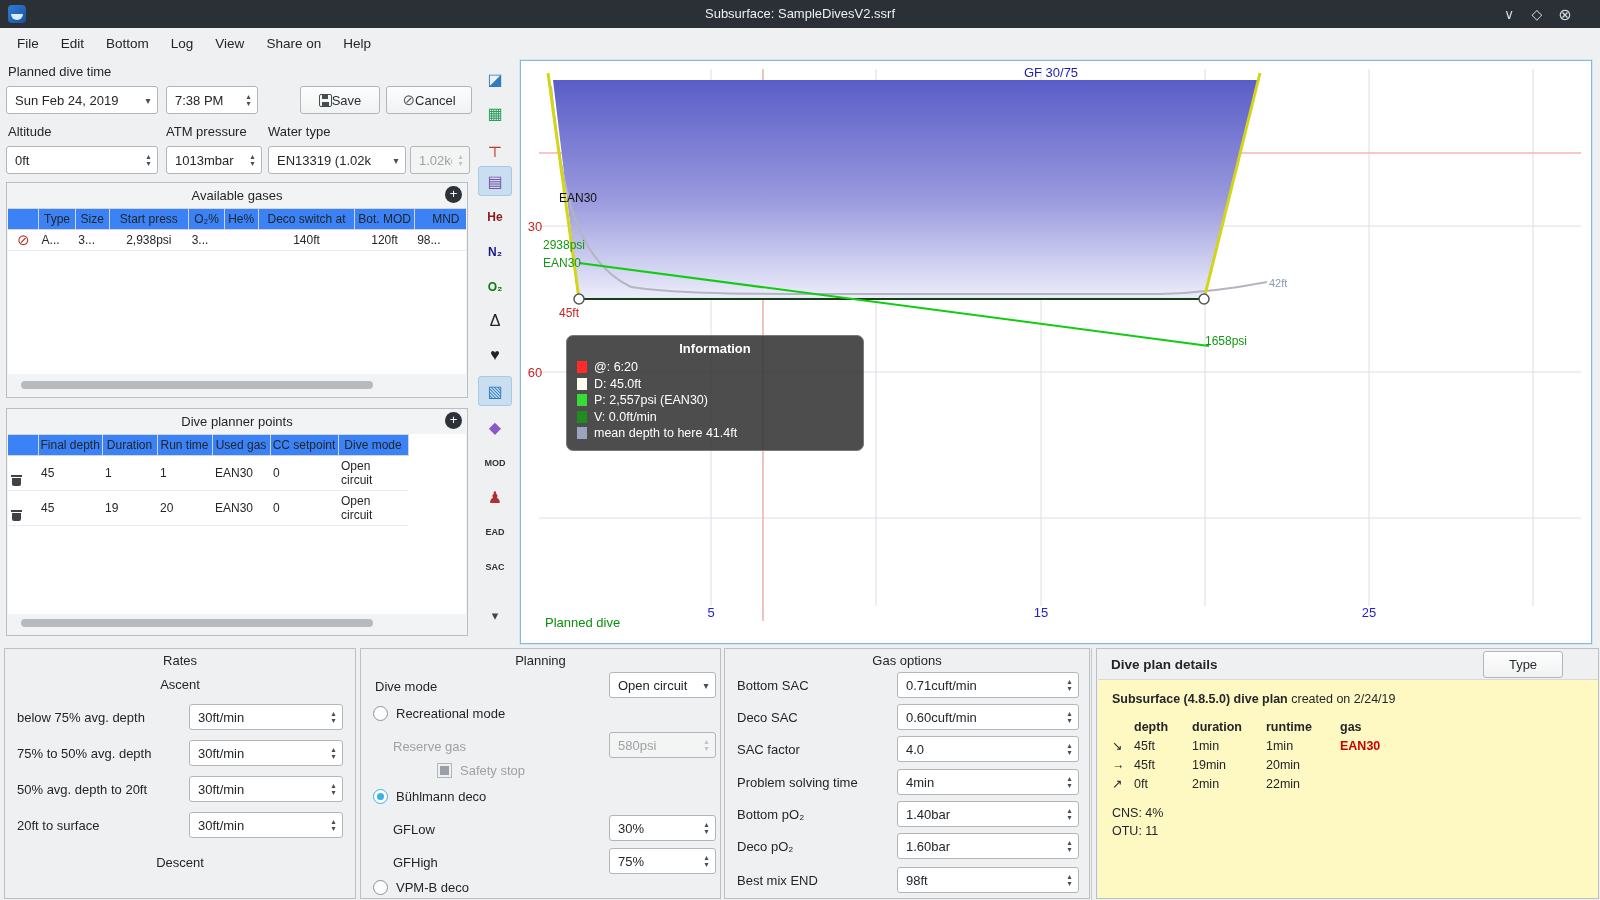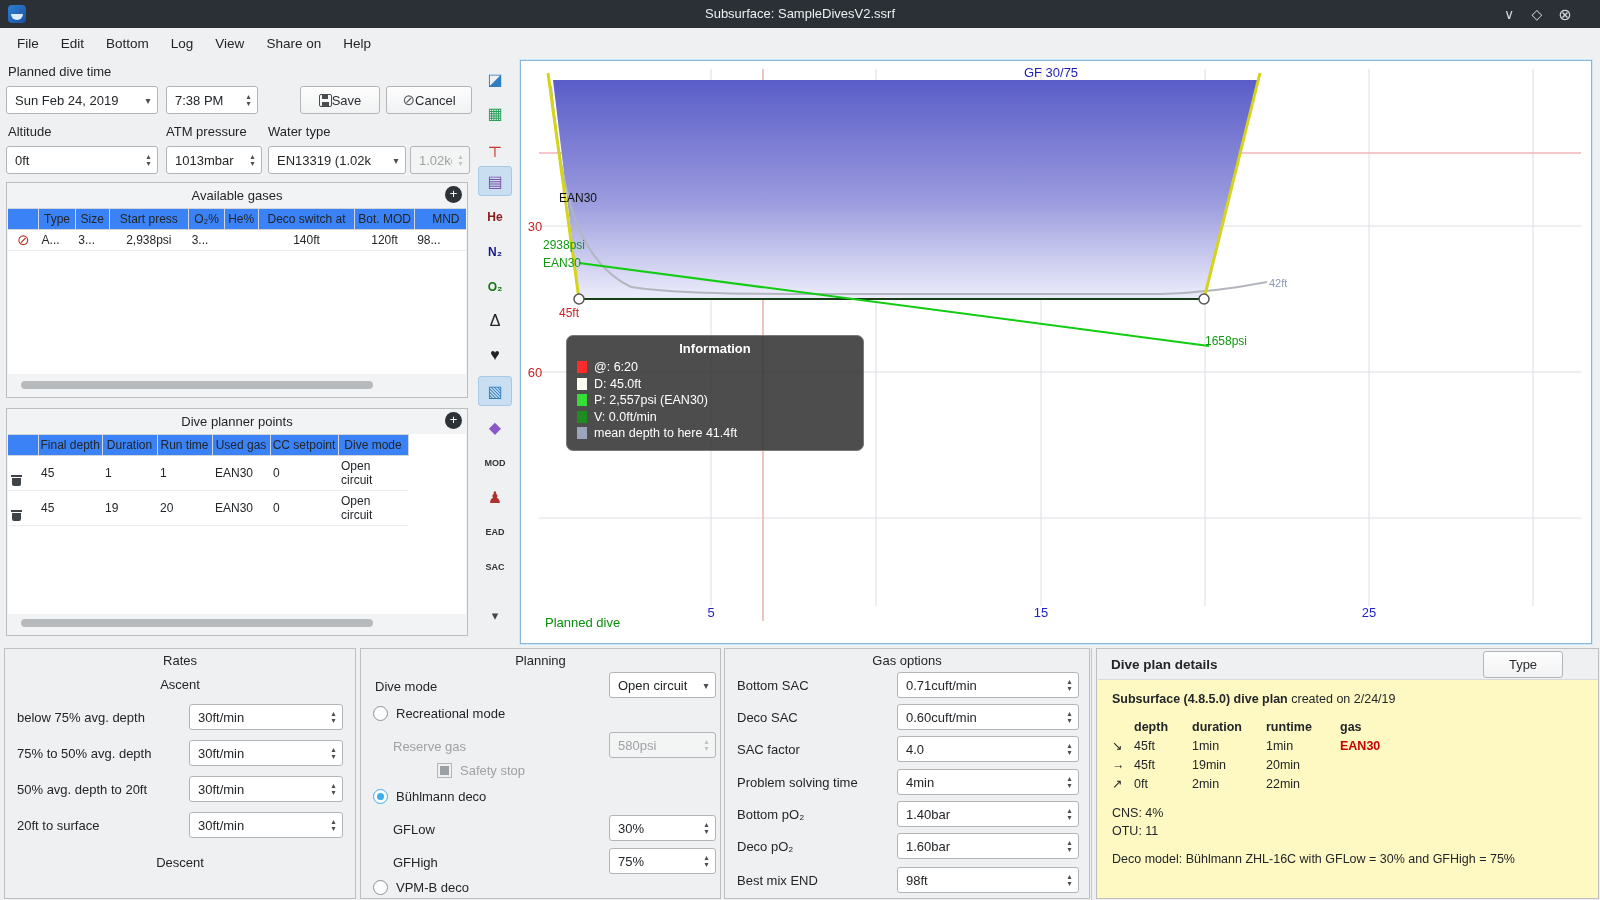--- a/index.html
+++ b/index.html
@@ -478,15 +478,14 @@
       <span></span>
 
       <span>↗</span>
       <span>0ft</span>
       <span>2min</span>
       <span>22min</span>
       <span></span>
     </div>
     <div class="dline gap10">CNS: 4%</div>
     <div class="dline">OTU: 11</div>
-    <div class="dline gap10">Deco model: Bühlmann ZHL-16C with GFLow = 30% and GFHigh = 75%</div>
   </div>
 </div>
 
 </body></html>

